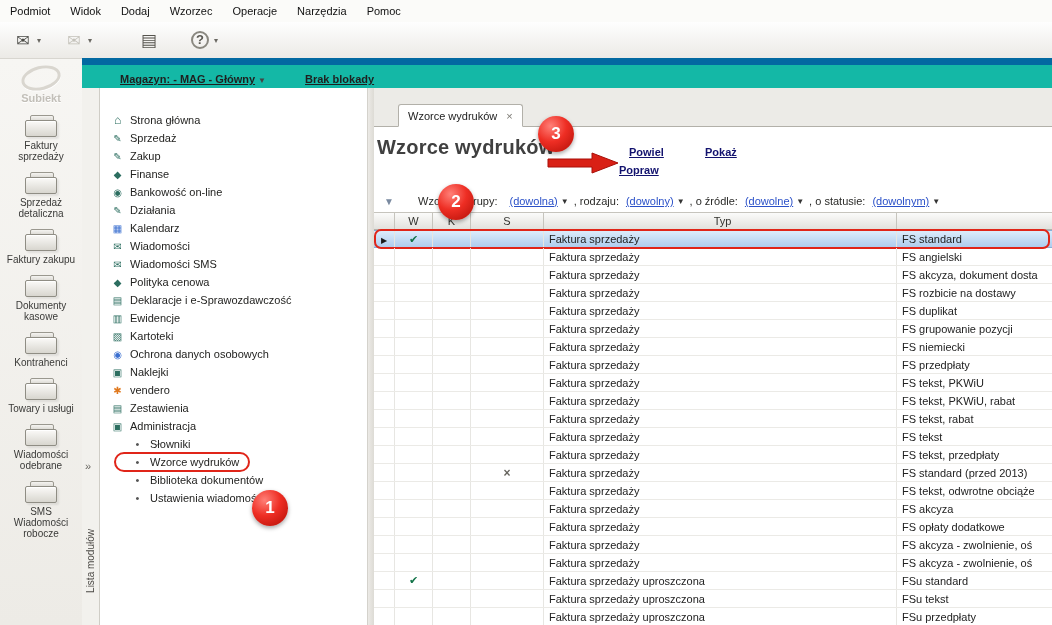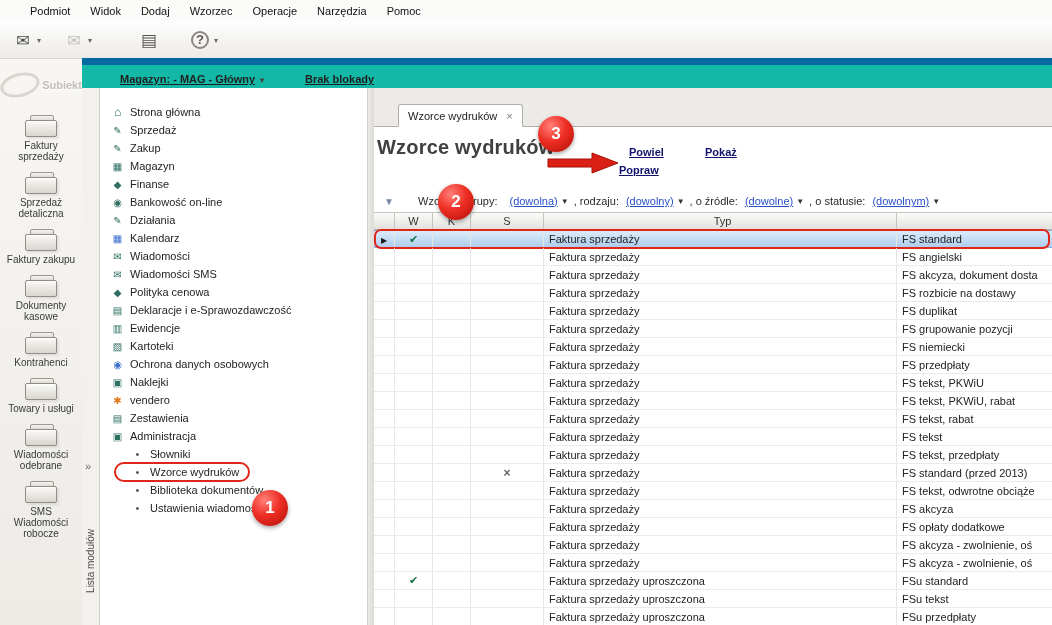--- a/index.html
+++ b/index.html
@@ -2,21 +2,21 @@
 <html><head>
 <meta charset="utf-8">
 <style>
   html,body{margin:0;padding:0;}
   body{width:1052px;height:625px;position:relative;overflow:hidden;
        font-family:"Liberation Sans",sans-serif;font-size:11px;color:#222;background:#fff;}
   .screen{position:absolute;inset:0;}
 
   
   #menubar{position:absolute;left:0;top:0;right:0;height:22px;background:#fbfbf9;
-           display:flex;align-items:center;border-bottom:1px solid #e4e3df;padding-left:20px;}
+           display:flex;align-items:center;border-bottom:1px solid #e4e3df;}
   .menu-item{padding:3px 10px;cursor:default;color:#111;}
 
   
   #toolbar{position:absolute;left:0;top:22px;right:0;height:36px;
            background:linear-gradient(#fefefe,#eceae6);border-bottom:1px solid #c9c7c1;
            display:flex;align-items:center;padding-left:8px;gap:10px;}
   .tbtn{display:flex;align-items:center;gap:3px;padding:3px 4px;border-radius:3px;}
   .tglyph{display:inline-flex;width:22px;height:20px;align-items:center;justify-content:center;
           font-size:16px;color:#4a4a46;}
   .tbtn[data-icon="envelope-pen-icon"] .tglyph::before{content:"✉";}
@@ -28,21 +28,21 @@
   .tbtn.disabled .tglyph{color:#c4c2ba;}
   .tbtn.disabled[data-icon="envelope-icon"] .tglyph::before{color:#c4c2ba;}
   .tcaret{font-size:8px;color:#6a6862;width:8px;}
   .tcaret.show::before{content:"▾";}
   .tbtn[data-icon="printer-icon"]{margin-left:24px;}
 
   
   #module-strip{position:absolute;left:0;top:58px;width:82px;bottom:0;
       background:linear-gradient(#f7f6f3,#edebe6);border-right:1px solid #c6c4bd;
       border-top:1px solid #d8d6d0;display:flex;flex-direction:column;align-items:center;}
-  .logo{height:52px;display:flex;flex-direction:row;align-items:center;justify-content:center;gap:2px;}
+  .logo{height:52px;display:flex;flex-direction:column;align-items:center;justify-content:center;gap:2px;}
   .logo-mark{width:34px;height:18px;border:3px solid #d9d6cf;border-radius:50%;
              transform:rotate(-14deg);box-shadow:0 1px 0 #fff;}
   .logo-text{color:#c2bfb8;font-weight:bold;font-size:11px;text-shadow:0 1px 0 #fff;}
   .mod{display:flex;flex-direction:column;align-items:center;padding:4px 2px 6px 2px;width:78px;}
   .mod-icon{width:32px;height:22px;position:relative;margin-bottom:3px;}
   .mod-icon::before{content:"";position:absolute;left:5px;top:0;width:22px;height:6px;
       background:linear-gradient(#f5f4f1,#d2d0c9);border:1px solid #9a988f;border-radius:2px;}
   .mod-icon::after{content:"";position:absolute;left:0;top:5px;width:30px;height:15px;
       background:linear-gradient(#fbfaf8,#d8d6cf);border:1px solid #8f8d84;border-radius:2px;
       box-shadow:inset 0 1px 0 #fff,2px 2px 2px rgba(0,0,0,.08);}
@@ -58,21 +58,21 @@
 
   
   #lista-strip{position:absolute;left:82px;top:88px;width:18px;bottom:0;background:#f2f1ed;
       border-right:1px solid #cfcdc6;display:flex;flex-direction:column;align-items:center;
       justify-content:flex-end;padding-bottom:32px;box-sizing:border-box;}
   .strip-chevron{position:absolute;top:372px;left:3px;color:#6a6862;font-size:11px;cursor:pointer;}
   .strip-label{writing-mode:vertical-rl;transform:rotate(180deg);font-size:10px;color:#4c4a46;}
 
   
   #tree-panel{position:absolute;left:100px;top:88px;width:268px;bottom:0;background:#fff;
-      border-right:1px solid #d4d2cc;padding-top:15px;box-sizing:border-box;overflow:hidden;}
+      border-right:1px solid #d4d2cc;padding-top:23px;box-sizing:border-box;overflow:hidden;}
   .ti{height:18px;display:flex;align-items:center;padding-left:10px;position:relative;
       white-space:nowrap;cursor:pointer;}
   .ti.sub{padding-left:30px;}
   .tlabel{color:#232321;}
   .ticon{width:15px;text-align:center;font-size:10px;color:#2c6e60;margin-right:5px;flex:none;}
   .ticon[data-icon="home-icon"]::before{content:"⌂";font-size:12px;}
   .ticon[data-icon="sales-icon"]::before{content:"✎";}
   .ticon[data-icon="purchase-icon"]::before{content:"✎";}
   .ticon[data-icon="actions-icon"]::before{content:"✎";}
   .ticon[data-icon="warehouse-icon"]::before{content:"▦";}
@@ -278,24 +278,20 @@
       <div class="ti">
         <span class="ticon" data-icon="sales-icon"></span>
         <span class="tlabel">Sprzedaż</span>
       </div>
 
       <div class="ti">
         <span class="ticon" data-icon="purchase-icon"></span>
         <span class="tlabel">Zakup</span>
       </div>
 
-      <div class="ti">
-        <span class="ticon" data-icon="warehouse-icon"></span>
-        <span class="tlabel">Magazyn</span>
-      </div>
 
       <div class="ti">
         <span class="ticon" data-icon="finance-icon"></span>
         <span class="tlabel">Finanse</span>
       </div>
 
       <div class="ti">
         <span class="ticon" data-icon="banking-icon"></span>
         <span class="tlabel">Bankowość on-line</span>
       </div>

